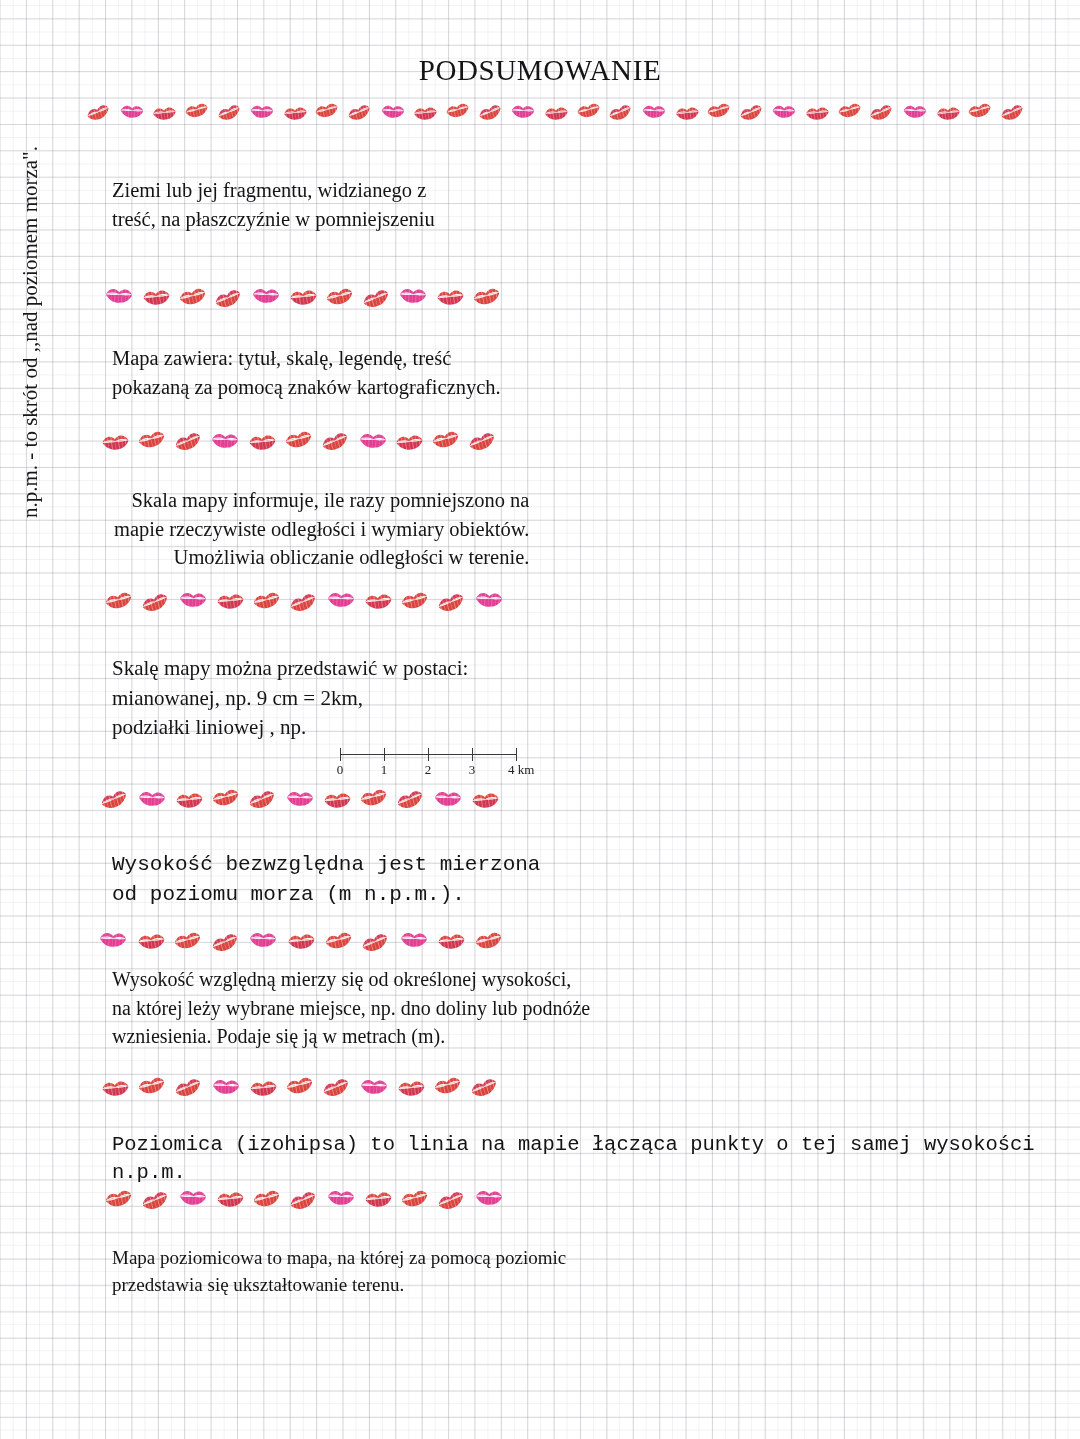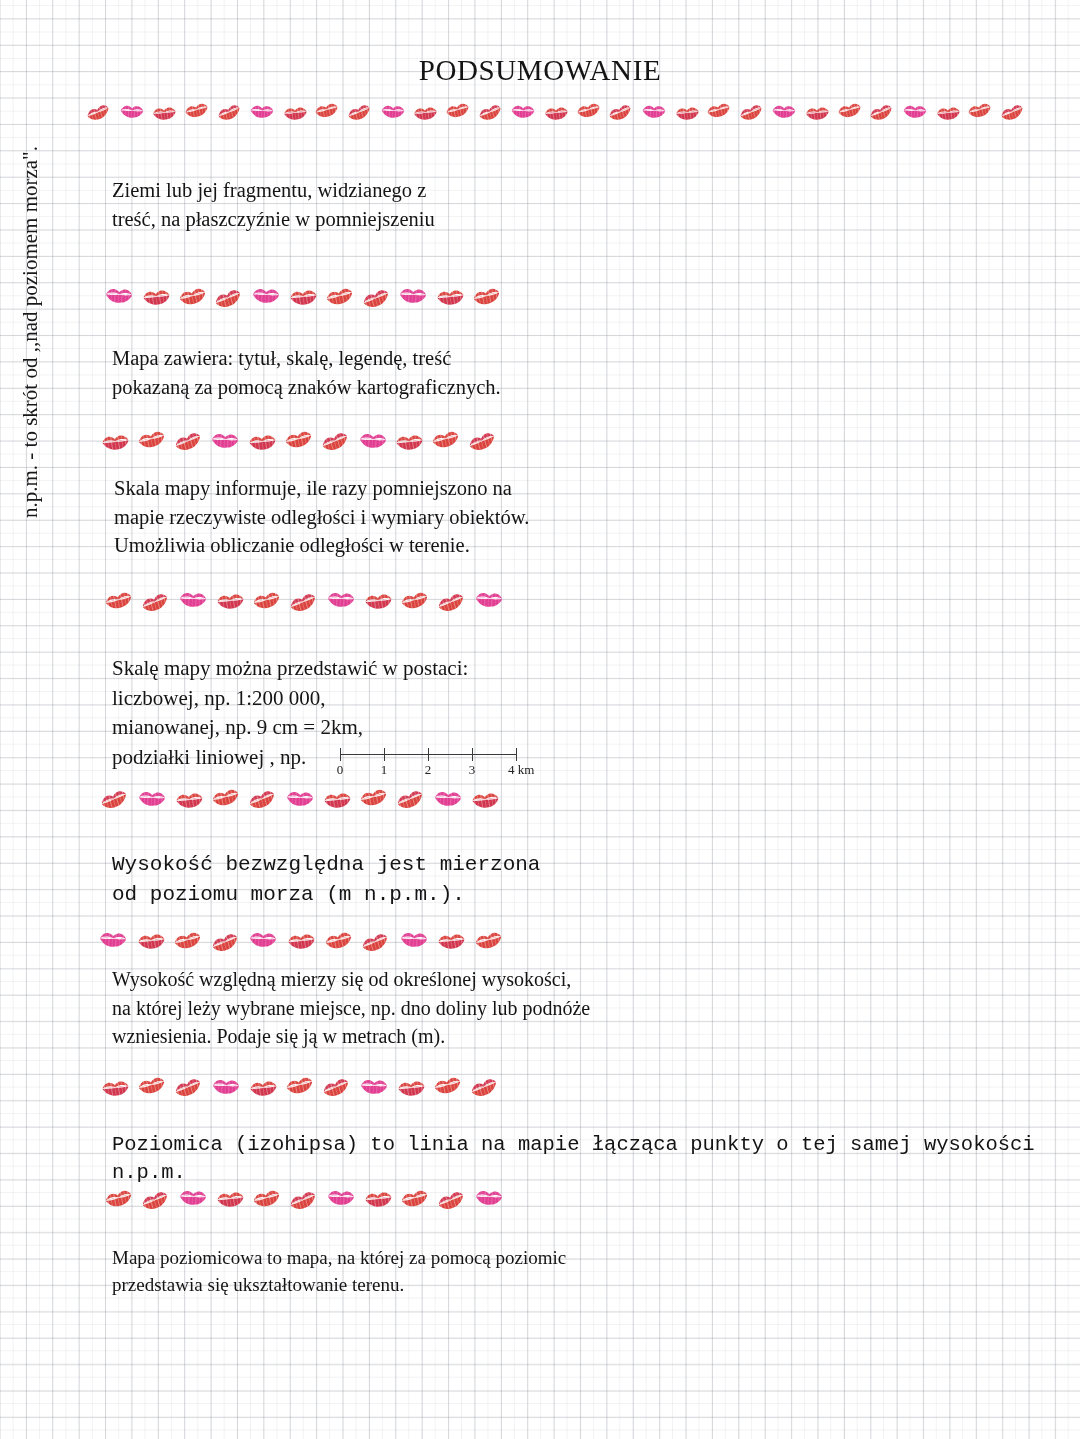--- a/index.html
+++ b/index.html
@@ -57,21 +57,21 @@
   .block {
     position: absolute;
     font-family: "Liberation Serif", "DejaVu Serif", serif;
     color: #141414;
     white-space: pre-line;
   }
   .block .line { display: block; }
 
   .b1 { left: 112px; top: 176px; font-size: 20.5px; line-height: 28.5px; }
   .b2 { left: 112px; top: 344px; font-size: 20.5px; line-height: 28.5px; }
-  .b3 { left: 114px; top: 474px; font-size: 20.5px; line-height: 28.5px; }
+  .b3 { left: 114px; top: 486px; font-size: 20.5px; line-height: 28.5px; text-align: right; }
   .b4 { left: 112px; top: 654px; font-size: 21px;   line-height: 29.5px; }
   .b5 { left: 112px; top: 850px; font-size: 21px;   line-height: 29.5px; font-family: Liberation Mono, monospace; }
   .b6 { left: 112px; top: 965px; font-size: 20px;   line-height: 28.5px; }
   .b7 { left: 112px; top: 1131px; font-size: 20.5px; line-height: 28px; font-family: Liberation Mono, monospace; }
   .b8 { left: 112px; top: 1245px; font-size: 19px;  line-height: 26.5px; }
 
   
   #scalebar {
     position: absolute;
     left: 340px;
@@ -120,21 +120,21 @@
 
 <div id="page">
 
   <div id="title">PODSUMOWANIE</div>
 
   <div id="side-note">n.p.m. - to skrót od ,,nad poziomem morza".</div>
 
   <div class="block b1"><span class="line">Ziemi lub jej fragmentu, widzianego z</span><span class="line"> treść, na płaszczyźnie w pomniejszeniu</span></div>
   <div class="block b2"><span class="line">Mapa zawiera: tytuł, skalę, legendę, treść</span><span class="line">pokazaną za pomocą znaków kartograficznych.</span></div>
   <div class="block b3"><span class="line">Skala mapy informuje, ile razy pomniejszono na</span><span class="line">mapie rzeczywiste odległości i wymiary obiektów.</span><span class="line">Umożliwia obliczanie odległości w terenie.</span></div>
-  <div class="block b4"><span class="line">Skalę mapy można przedstawić w postaci:</span><span class="line">liczbowej, np. 1:200 000,</span><span class="line">mianowanej, np. 9 cm = 2km,</span><span class="line">podziałki liniowej , np.</span></div>
+  <div class="block b4"><span class="line">Skalę mapy można przedstawić w postaci:</span><span class="line">mianowanej, np. 9 cm = 2km,</span><span class="line">podziałki liniowej , np.</span></div>
   <div class="block b5"><span class="line">Wysokość bezwzględna jest mierzona</span><span class="line">od poziomu morza (m n.p.m.).</span></div>
   <div class="block b6"><span class="line">Wysokość względną mierzy się od określonej wysokości,</span><span class="line">na której leży wybrane miejsce, np. dno doliny lub podnóże</span><span class="line">wzniesienia. Podaje się ją w metrach (m).</span></div>
   <div class="block b7"><span class="line">Poziomica (izohipsa) to linia na mapie łącząca punkty o tej samej wysokości n.p.m.</span></div>
   <div class="block b8"><span class="line">Mapa poziomicowa to mapa, na której za pomocą poziomic</span><span class="line">przedstawia się ukształtowanie terenu.</span></div>
 
   <div id="scalebar">
     <div class="axis"></div>
   <div class="tick" style="left: 0px;"></div>
       <div class="lbl" style="left: 0px;">0</div>
       <div class="tick" style="left: 44px;"></div>

